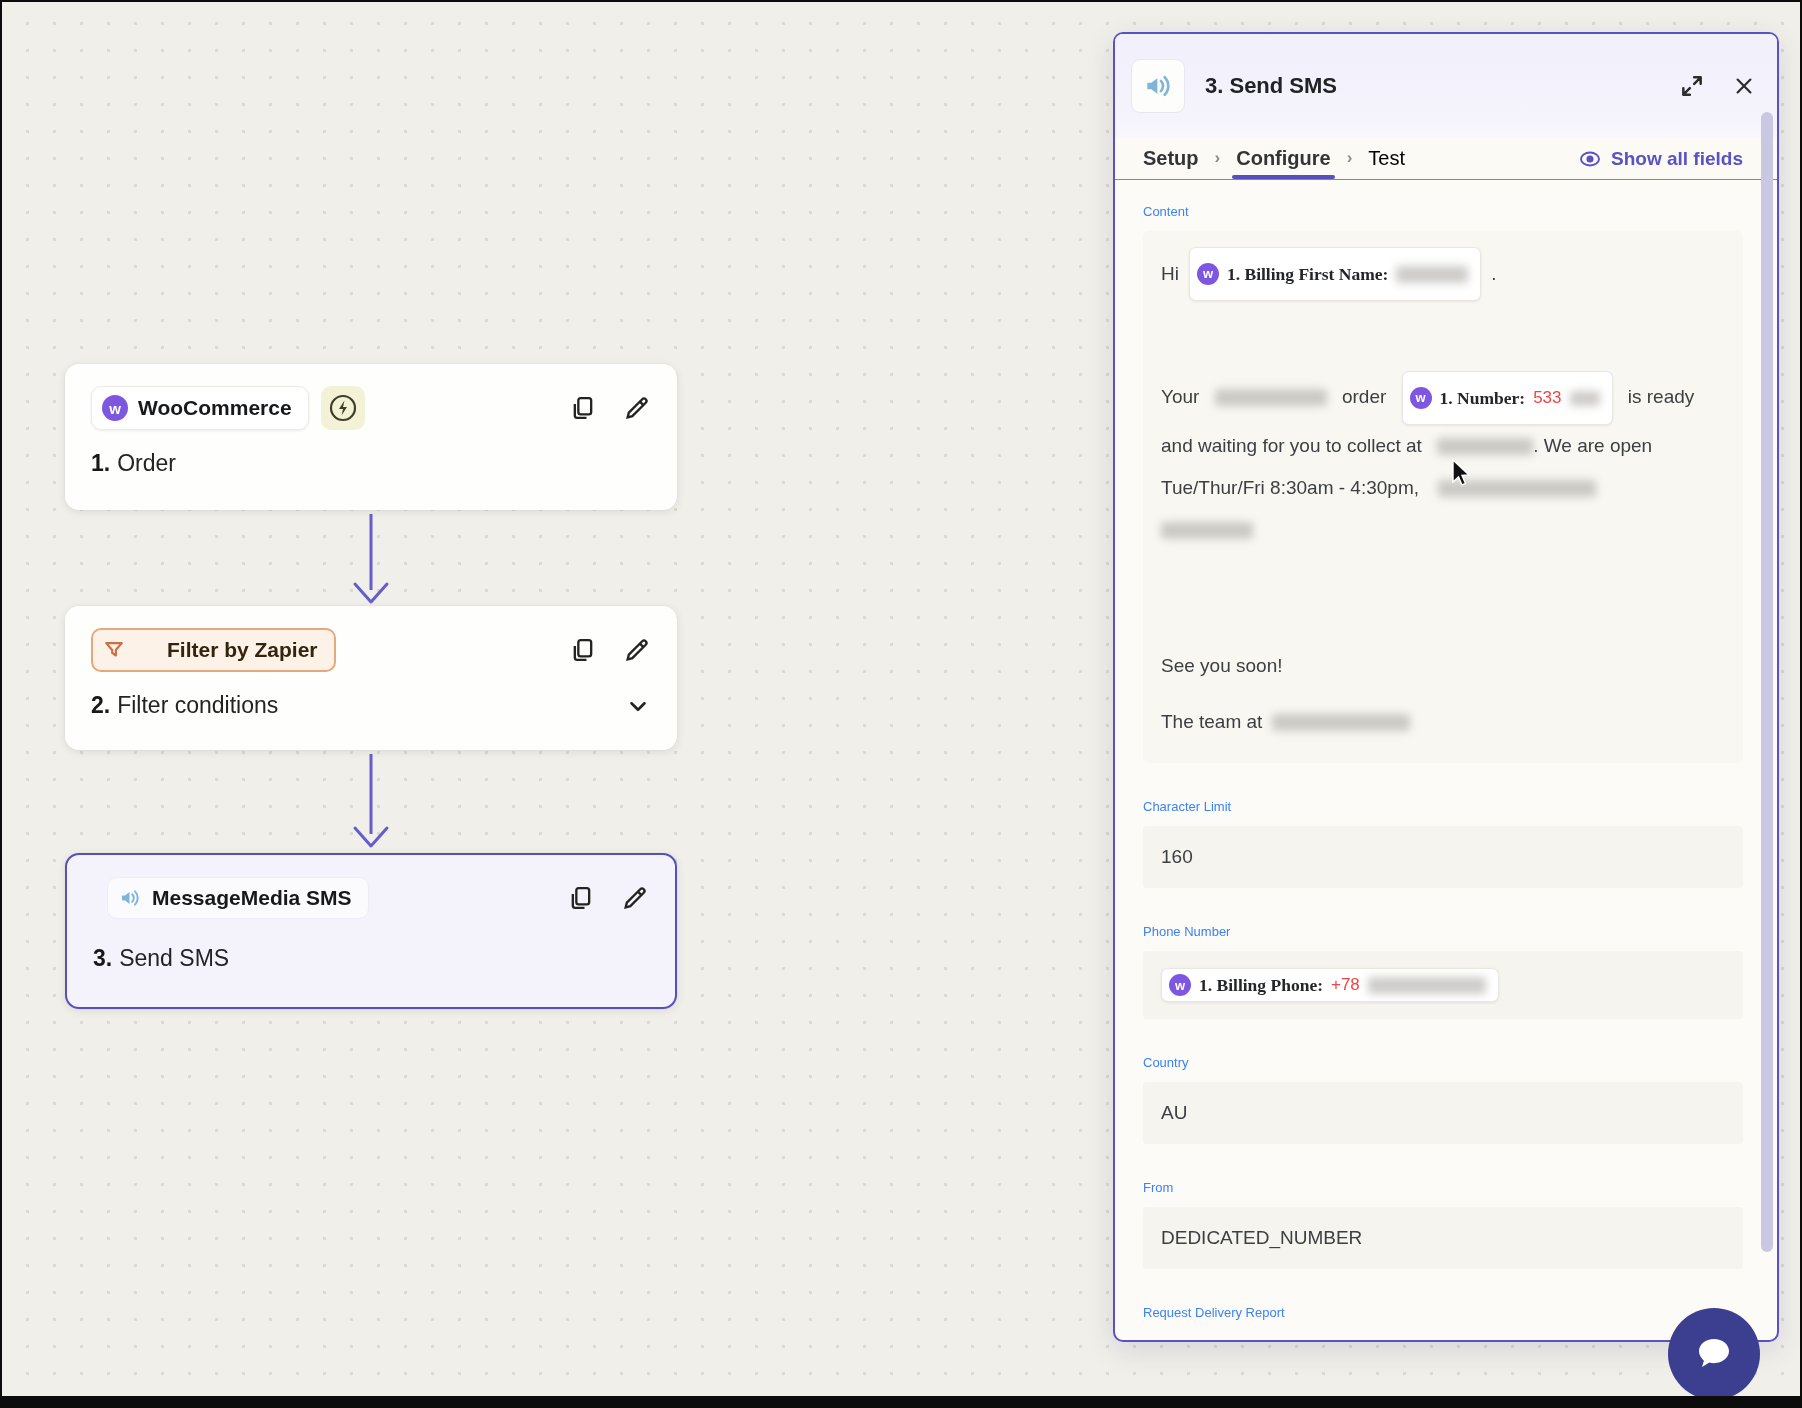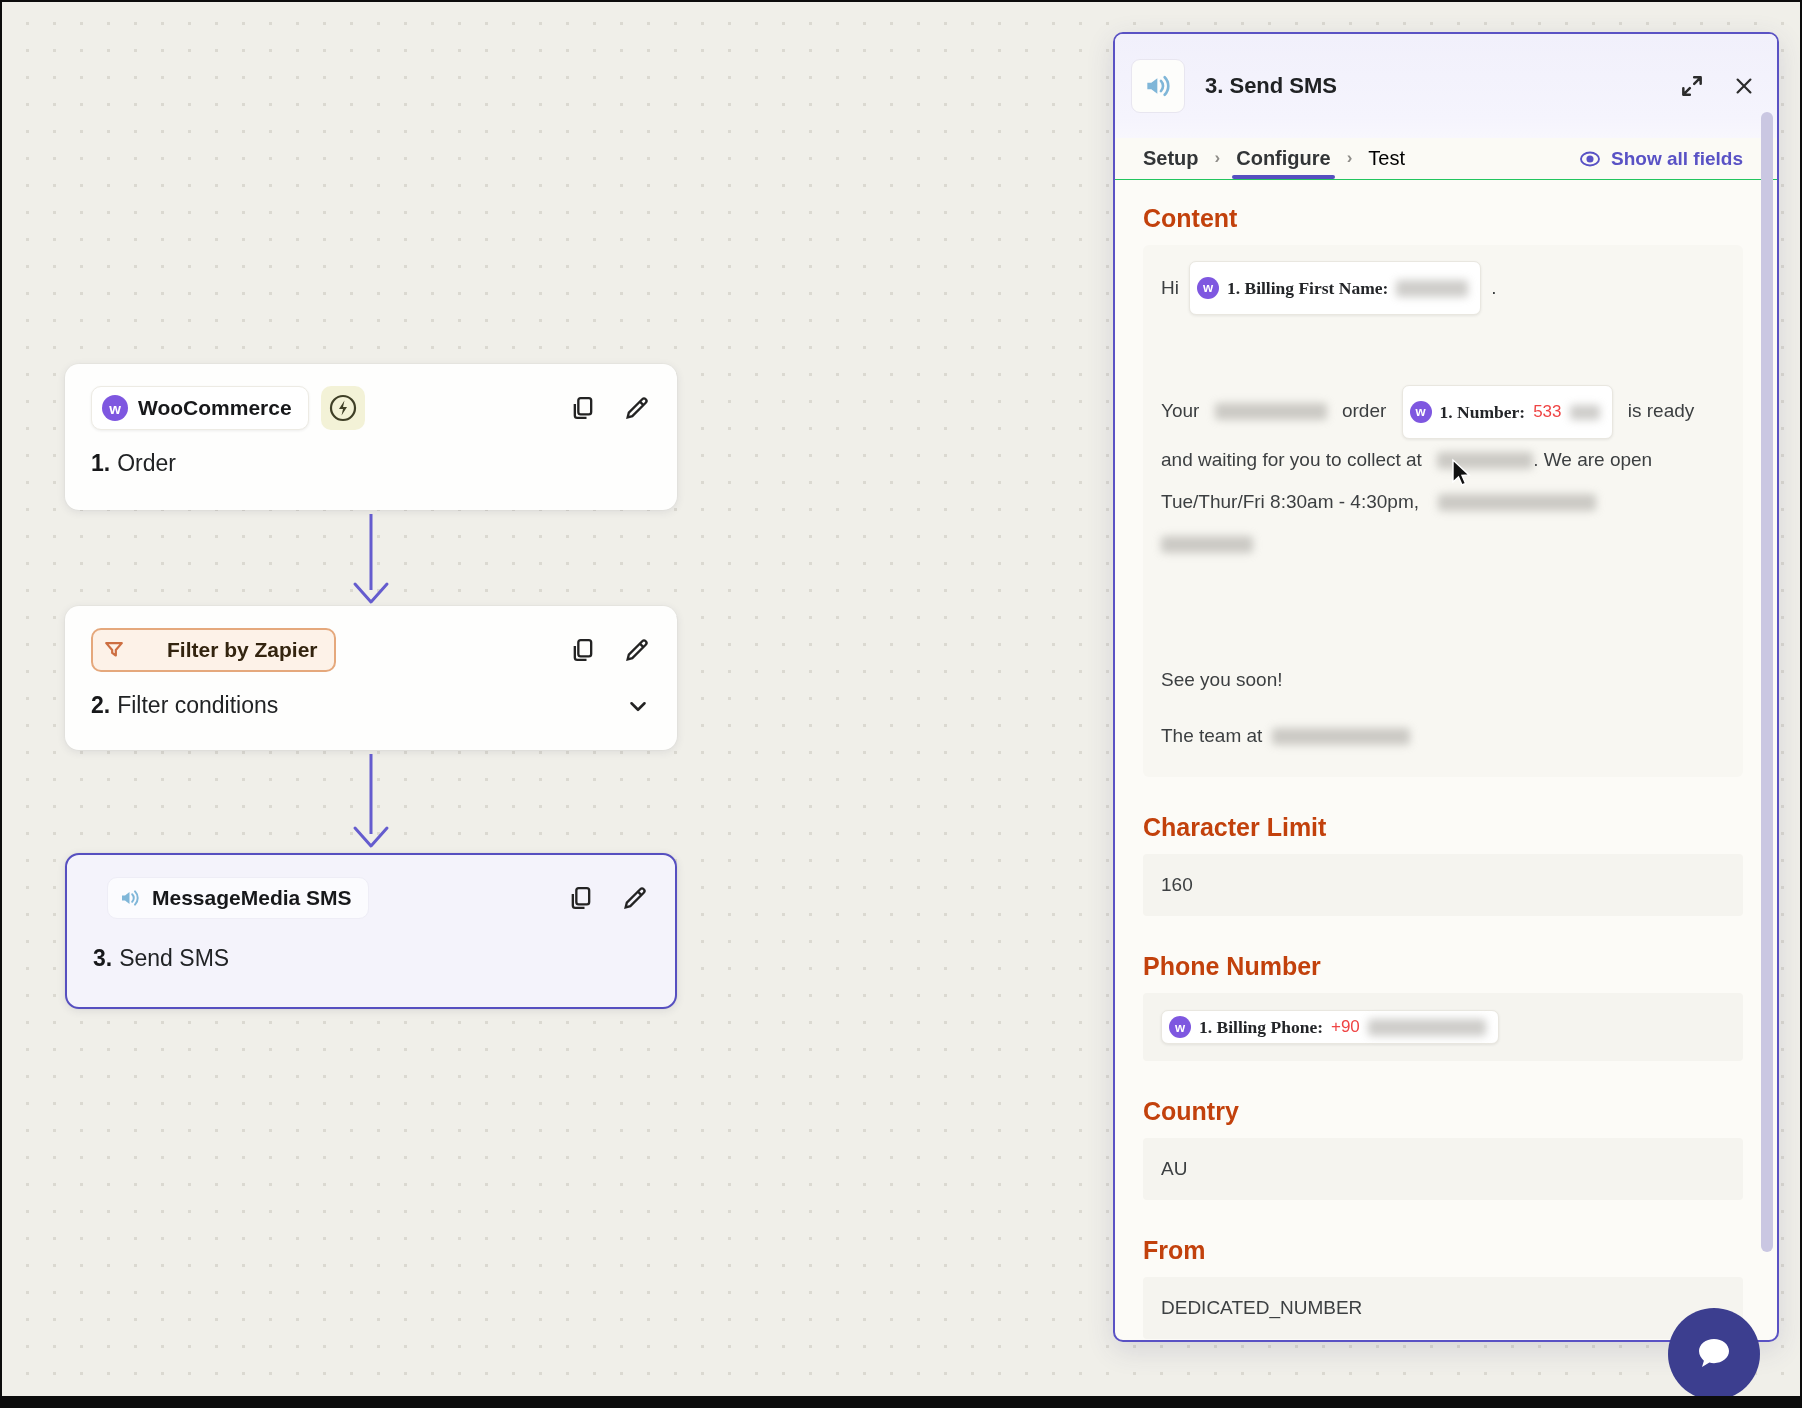--- a/index.html
+++ b/index.html
@@ -48,21 +48,21 @@
 
   .tabrow{height:42px;flex:0 0 auto;display:flex;align-items:center;padding:0 34px 0 28px;
     border-bottom:1px solid #22c55e;background:#fbfaf5;}
   .tab{font-size:20px;font-weight:700;color:#323537;position:relative;height:100%;display:flex;align-items:center;}
   .tab.active::after{content:"";position:absolute;left:-4px;right:-4px;bottom:0;height:4px;border-radius:3px;background:#564fc0;}
   .tab.disabled{color:#000000;font-weight:400;}
   .tab-sep{margin:0 16px;color:#8e8c88;font-size:17px;font-weight:700;transform:translateY(-1px);}
   .show-fields{margin-left:auto;display:flex;align-items:center;gap:9px;color:#5952c5;font-size:19px;font-weight:600;cursor:pointer;}
 
   .p-content{flex:1;padding:0 34px 0 28px;position:relative;}
-  .f-label{font-size:25px;font-weight:700;color:#c2410c;}
+  .f-label{font-size:13px;font-weight:400;color:#3b82f6;}
   .lbl-content{margin-top:24px;}
   .editor{margin-top:12px;background:#f8f7f2;border-radius:6px;padding:16px 18px 30px 18px;
     font-size:19px;color:#3c3f41;}
   .editor .line{line-height:42px;}
   .msg-p1{display:flex;align-items:center;gap:10px;}
   .token{display:inline-flex;align-items:center;gap:8px;background:#fff;border:1px solid #e9e7e0;
     border-radius:7px;padding:5px 12px 5px 7px;box-shadow:0 1px 3px rgba(0,0,0,.08);white-space:nowrap;vertical-align:middle;}
   .token .wlogo{width:22px;height:22px;font-size:13px;}
   .token b{font-size:17.5px;color:#232528;font-family:Liberation Serif, serif;}
   .token .tval{font-size:17px;color:#ef4444;}
@@ -292,21 +292,21 @@
         <div class="f-label">Character Limit</div>
         <div class="vbox">160</div>
       </div>
 
       <div class="fg">
         <div class="f-label">Phone Number</div>
         <div class="vbox tall">
           <span class="token">
             <span class="wlogo">w</span>
             <b>1. Billing Phone:</b>
-            <span class="tval">+90</span>
+            <span class="tval">+78</span>
             <span class="blur" style="width:118px;"></span>
           </span>
         </div>
       </div>
 
       <div class="fg">
         <div class="f-label">Country</div>
         <div class="vbox">AU</div>
       </div>
 

